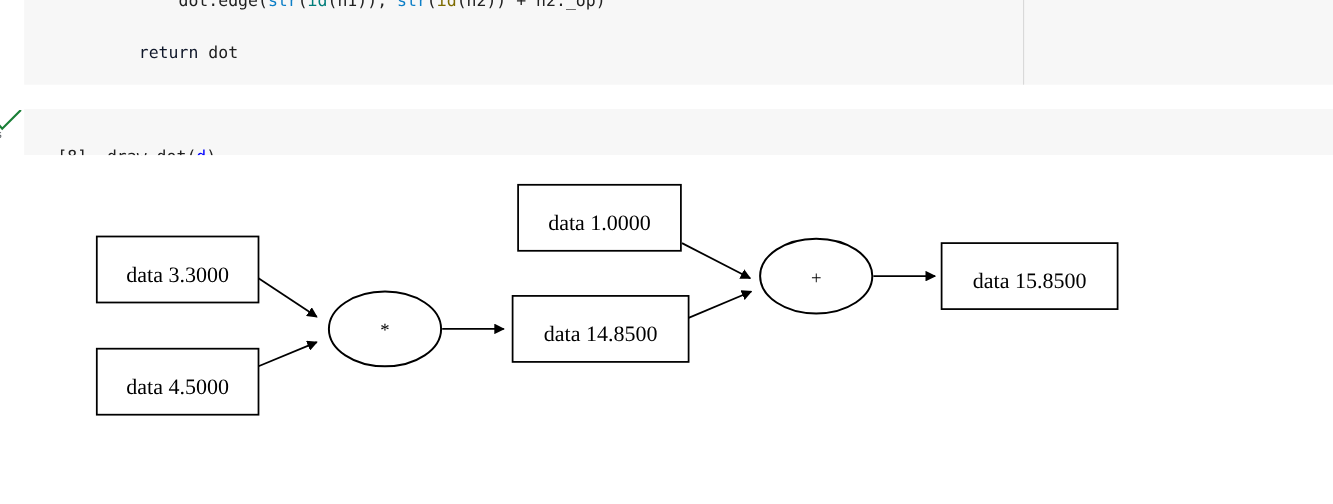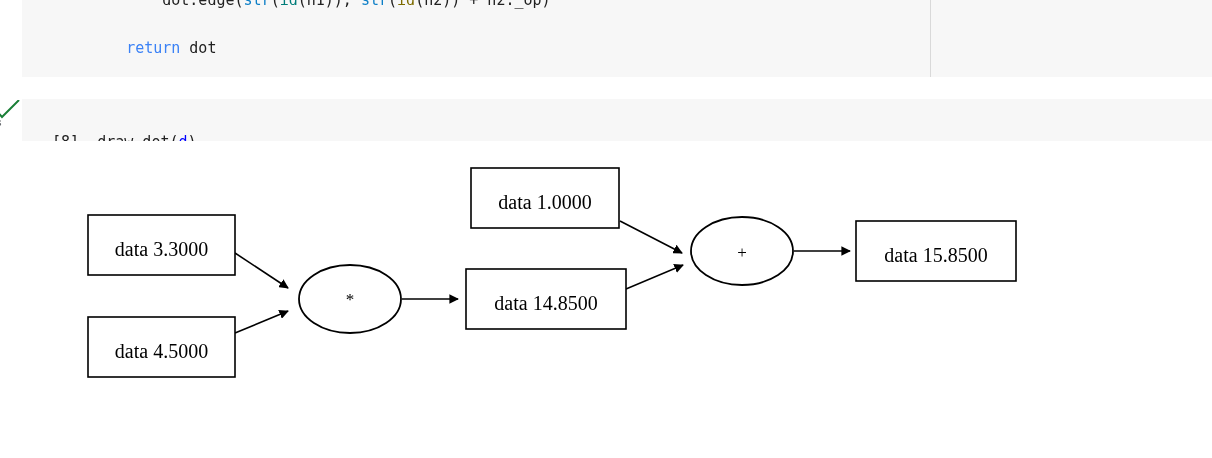--- a/index.html
+++ b/index.html
@@ -44,21 +44,21 @@
     position: absolute;
     white-space: pre;
     font-family: "DejaVu Sans Mono", "Liberation Mono", monospace;
     font-size: 15px;
     line-height: 19px;
     color: #212121;
   }
   #code-line-1 { left: 90px; top: -9px; }
   #code-line-2 { left: 90px; top: 39px; }
 
-  .tok-kw   { color: #3b82f6; }
+  .tok-kw   { color: #0f172a; }
   .tok-fn   { color: #0000ff; }
   .tok-blue { color: #0d7fc7; }
   .tok-teal { color: #007d7a; }
   .tok-olive{ color: #7d6b00; }
   .tok-plain{ color: #212121; }
 
   
   #prompt-row {
     position: absolute;
     left: 34px;

